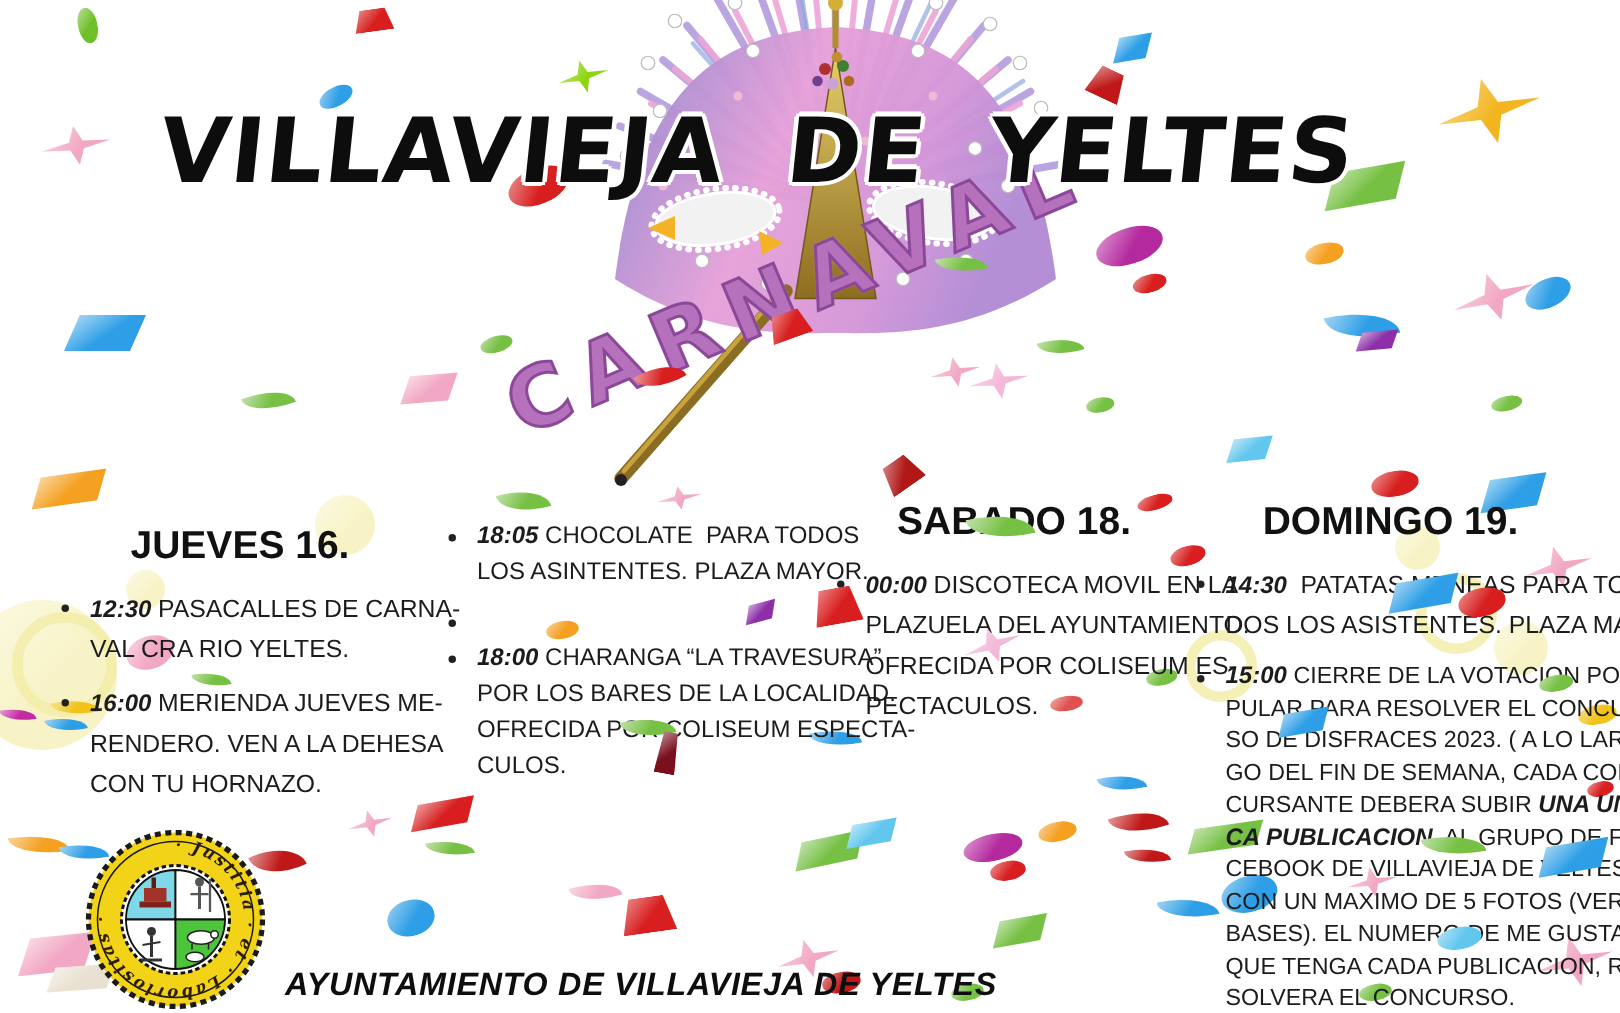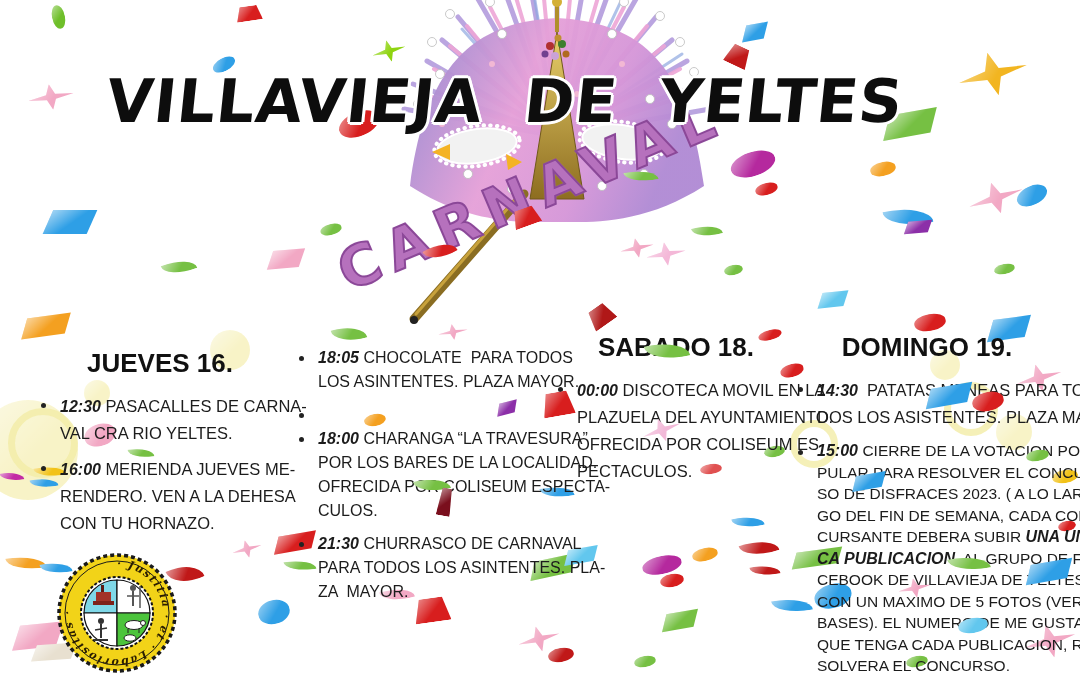--- a/index.html
+++ b/index.html
@@ -159,26 +159,20 @@
       <div class="item">
         <span class="bullet"></span>
       </div>
       <div class="item">
         <span class="bullet"></span>
         <div class="itext"><span class="b">18:00 </span><span>CHARANGA “LA TRAVESURA”
 POR LOS BARES DE LA LOCALIDAD.
 OFRECIDA POR COLISEUM ESPECTA-
 CULOS.</span></div>
       </div>
-      <div class="item">
-        <span class="bullet"></span>
-        <div class="itext"><span class="b">21:30 </span><span>CHURRASCO DE CARNAVAL
-PARA TODOS LOS ASINTENTES. PLA-
-ZA  MAYOR.</span></div>
-      </div>
     </div>
   </div>
 
   <div class="col" style="left:552px;top:332px;width:248px;">
     <div class="day-title">SABADO 18.</div>
     <div class="items">
       <div class="item">
         <span class="bullet"></span>
         <div class="itext"><span class="b">00:00 </span><span>DISCOTECA MOVIL EN LA
 PLAZUELA DEL AYUNTAMIENTO.
@@ -206,20 +200,21 @@
 CA PUBLICACION</span><span>  AL GRUPO DE FA-
 CEBOOK DE VILLAVIEJA DE YELTES,
 CON UN MAXIMO DE 5 FOTOS (VER
 BASES). EL NUMERO DE ME GUSTA
 QUE TENGA CADA PUBLICACION, RE-
 SOLVERA EL CONCURSO.</span></div>
       </div>
     </div>
   </div>
 
+  <div class="footer">AYUNTAMIENTO DE VILLAVIEJA DE YELTES</div>
 
   <svg class="seal" width="122" height="122" viewBox="0 0 122 122">
     <defs>
       <path id="sealArc" d="M61 15 A46 46 0 1 1 60.9 15"></path>
     </defs>
     <circle cx="61" cy="61" r="58" fill="#f2d318" stroke="#1a1a1a" stroke-width="3.5" stroke-dasharray="4 3"></circle>
     <circle cx="61" cy="61" r="52" fill="none" stroke="#1a1a1a" stroke-width="1"></circle>
     <text font-family="DejaVu Serif, serif" font-size="11" font-style="italic" font-weight="bold" fill="#2a1d00" letter-spacing="1.5">
       <textPath href="#sealArc">· Justitia · et · Laboriositas ·</textPath>
     </text>

